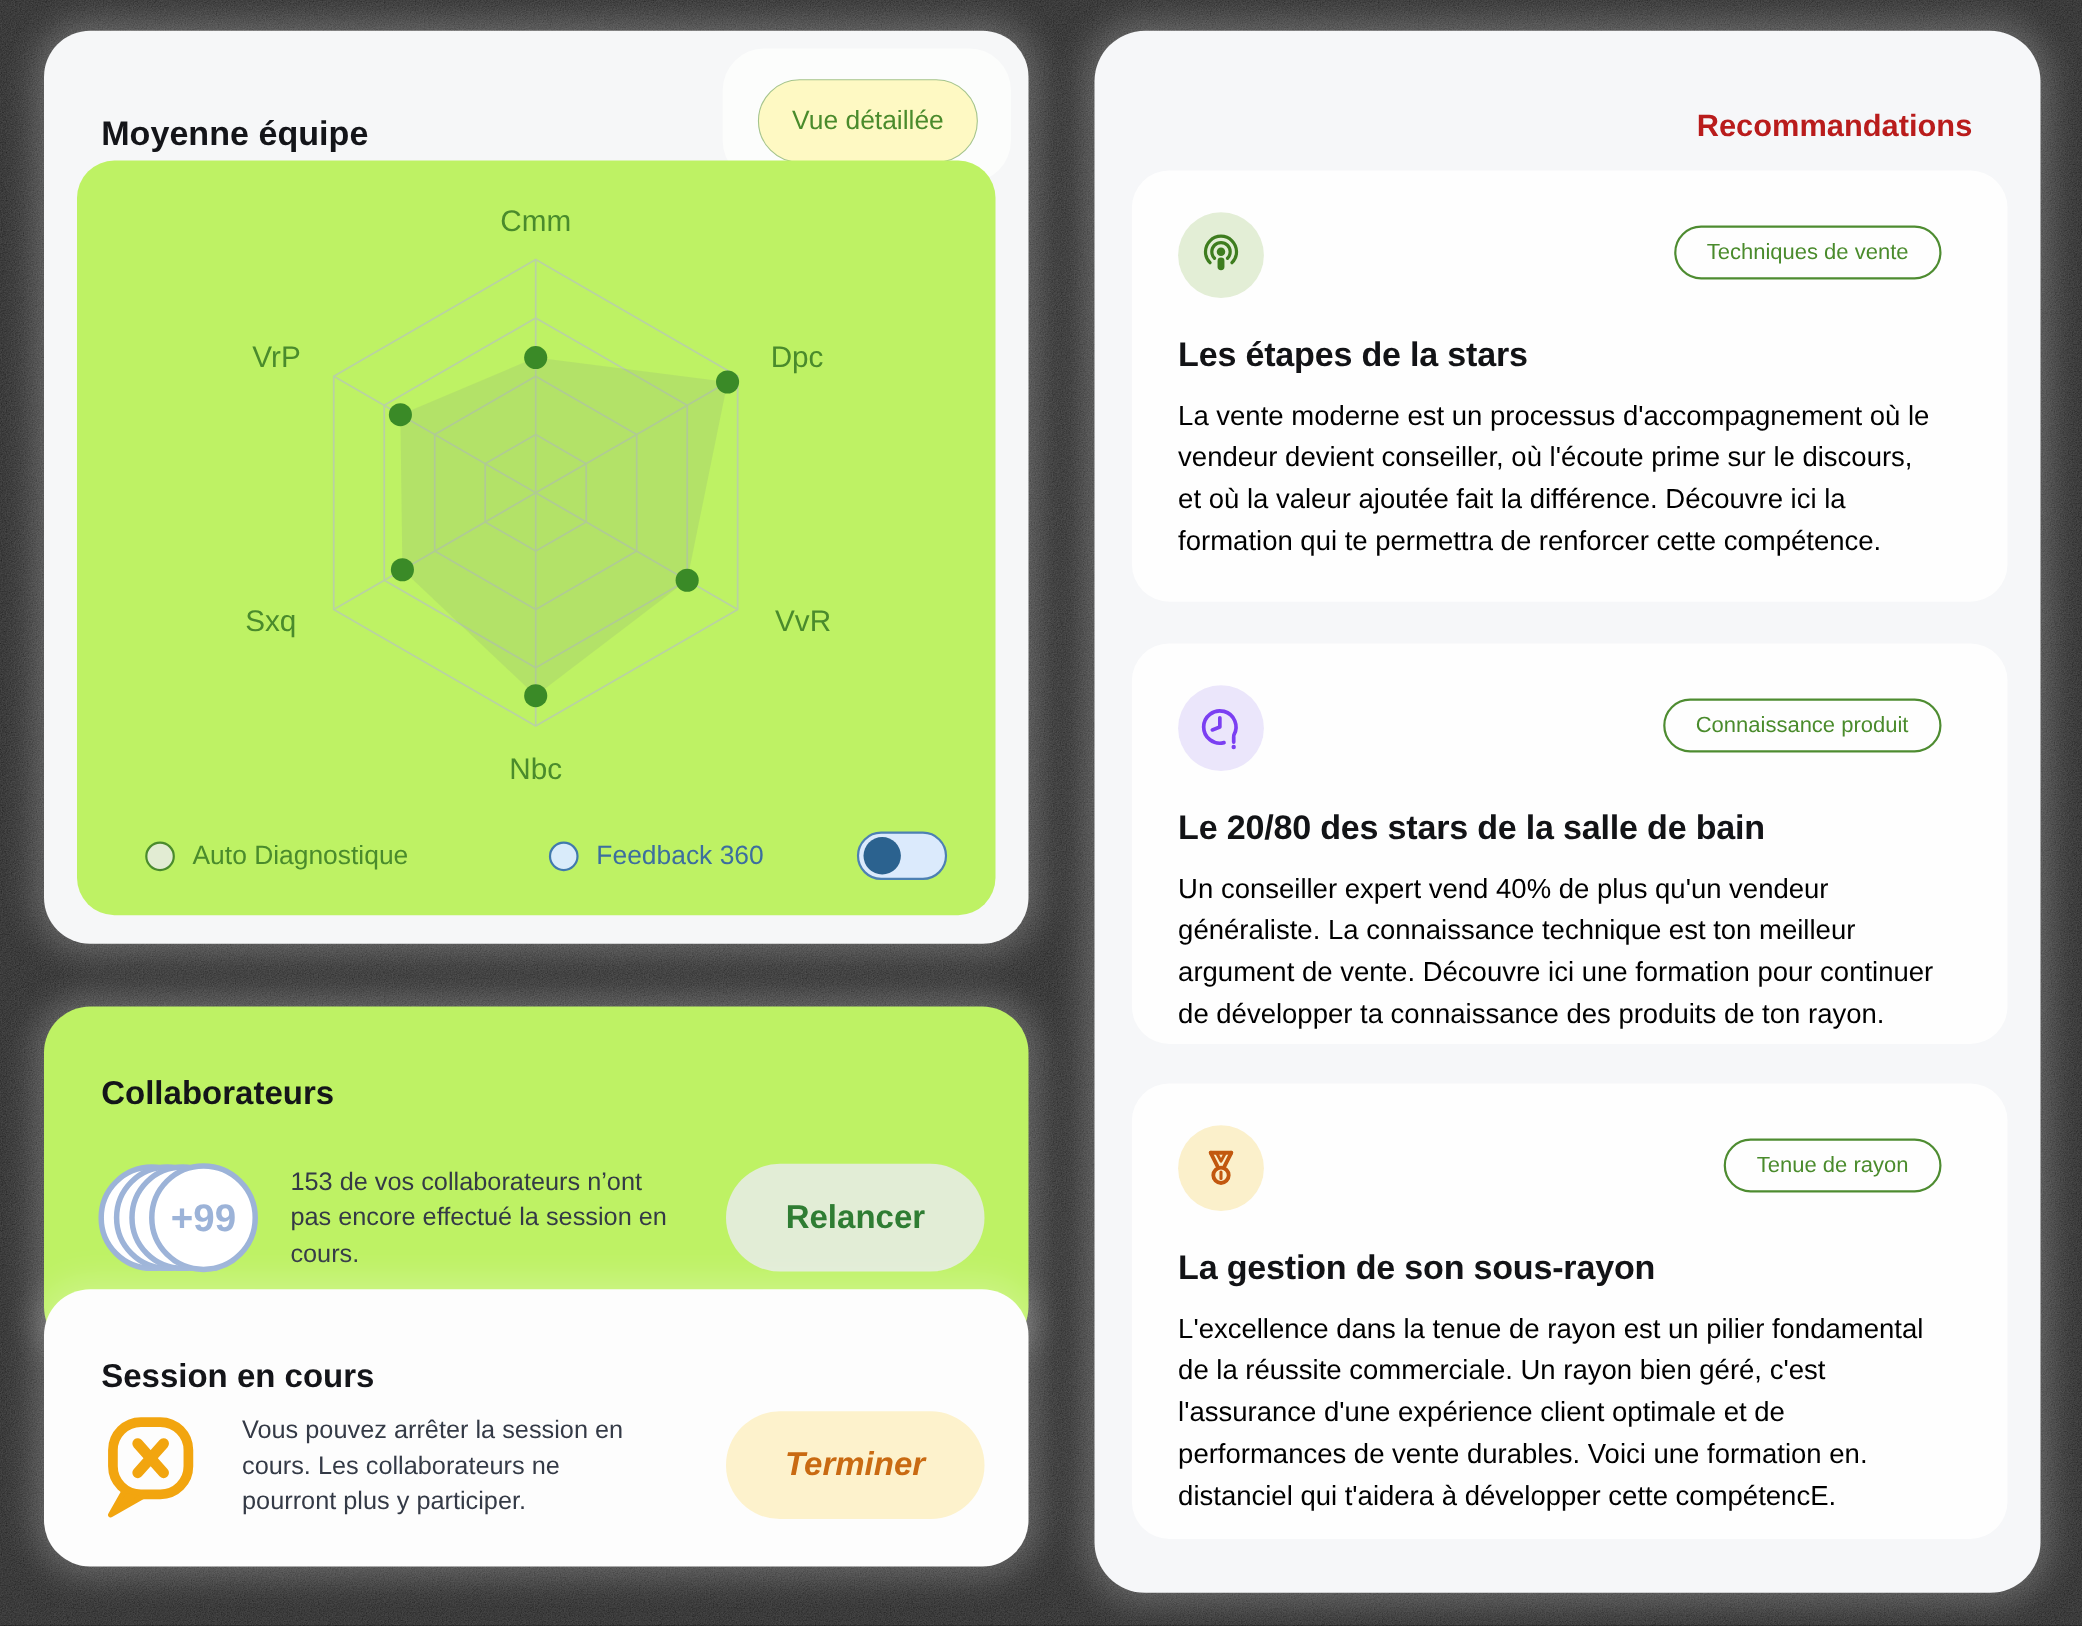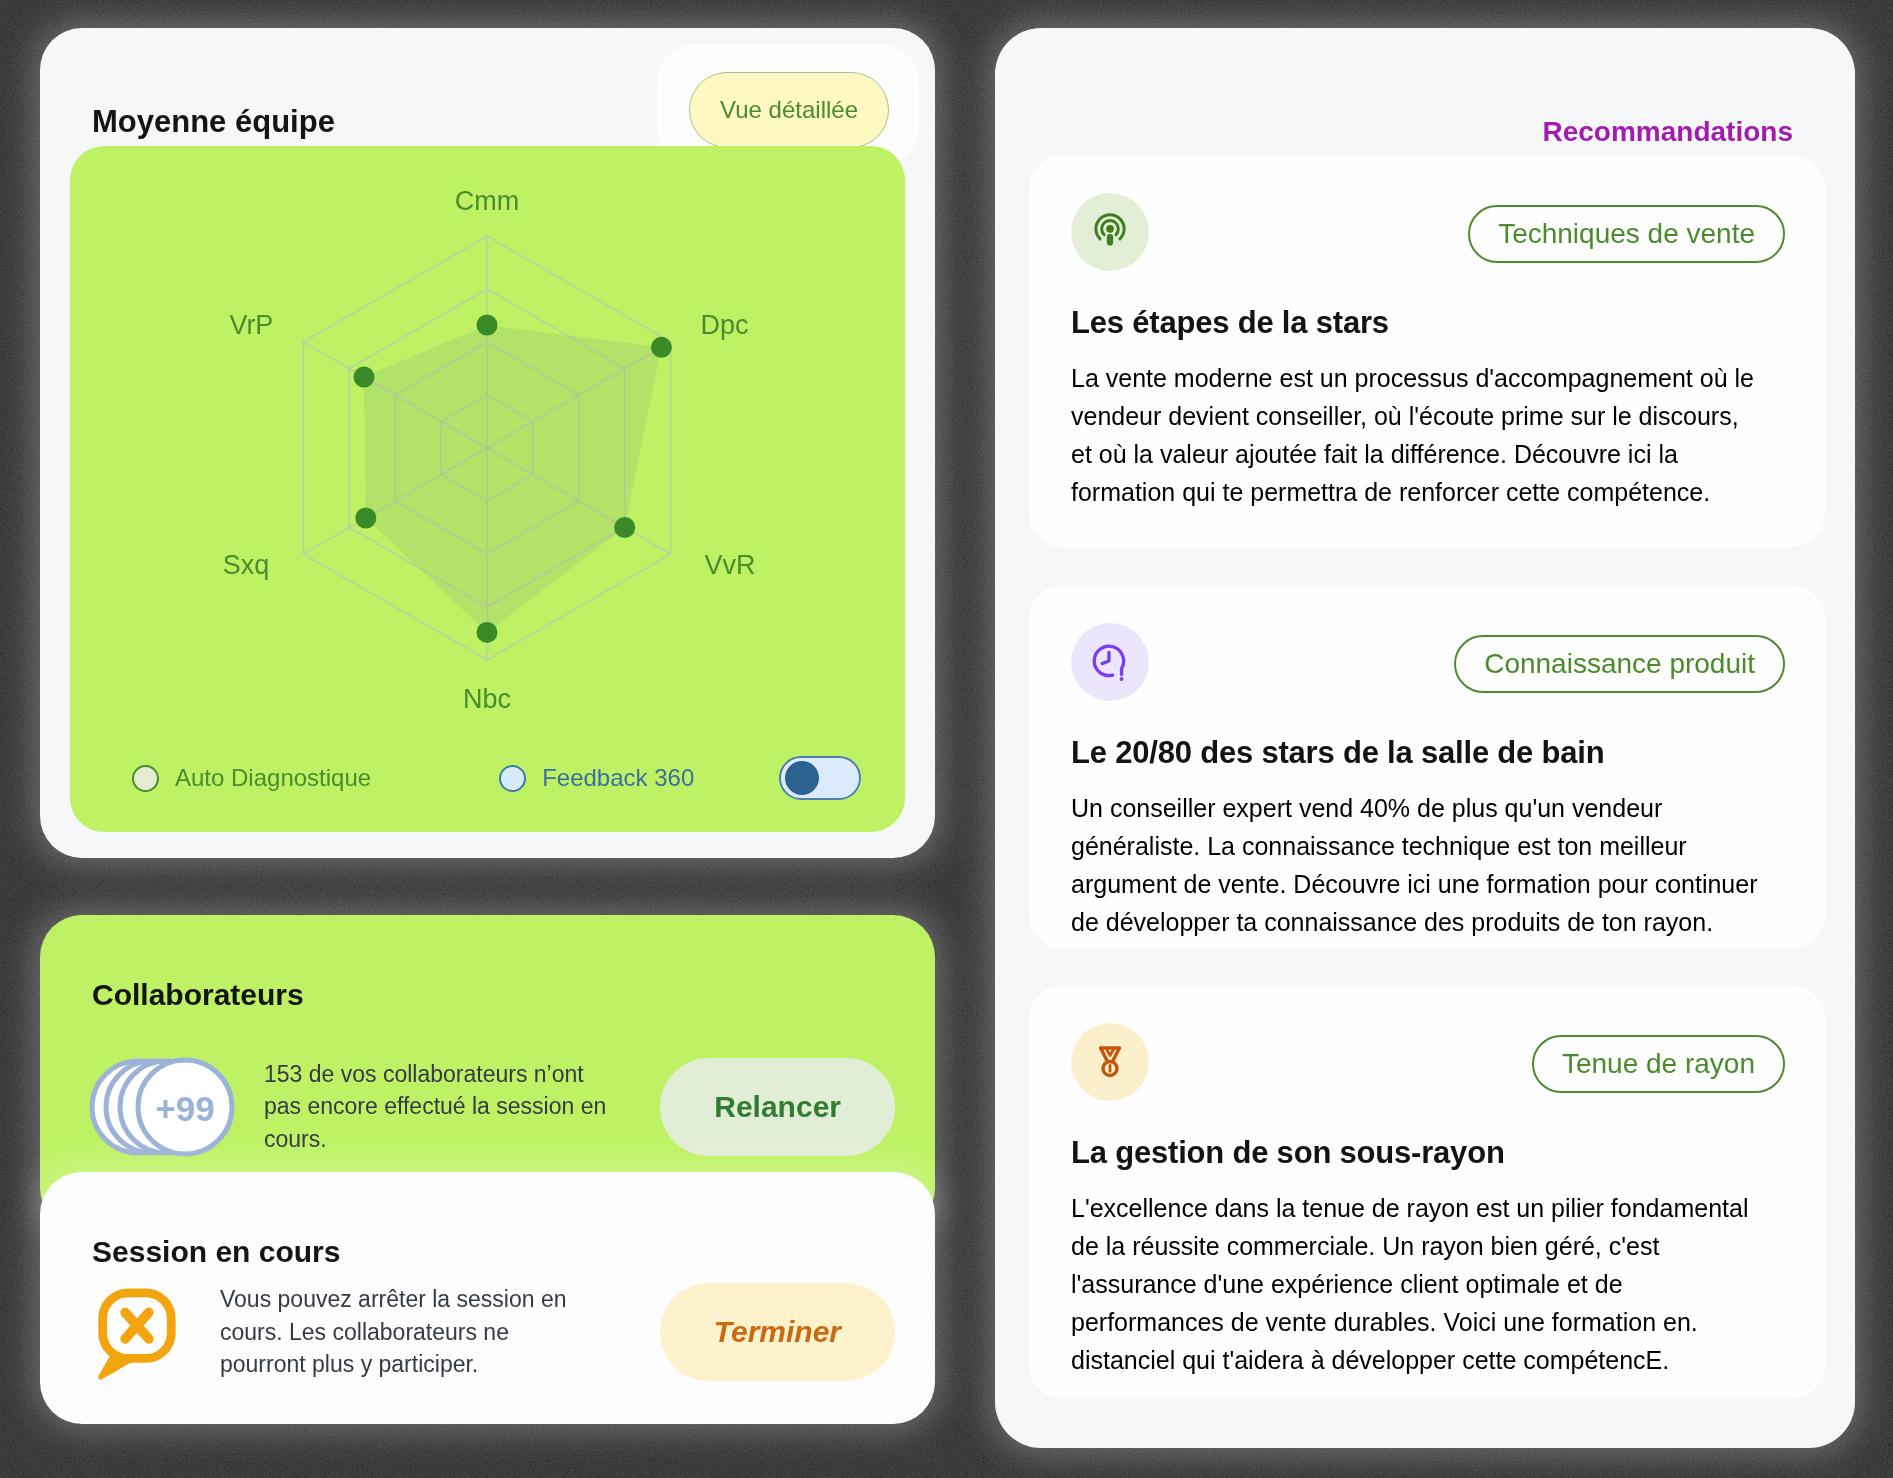--- a/index.html
+++ b/index.html
@@ -38,32 +38,32 @@
   .small-msg{font-size:23px;line-height:1.42;color:#343a46;}
   #card-collab .small-msg{width:348px;margin-left:24px;}
   #card-session .small-msg{width:372px;margin-left:36px;}
   .pill-btn{margin-left:auto;border:none;border-radius:999px;padding:32px 54px;font-size:30px;font-weight:600;cursor:pointer;
             font-family:"Liberation Sans","DejaVu Sans",sans-serif;}
   .pill-btn.green{background:#e2edd6;color:#2f7d33;}
   .pill-btn.amber{background:#fdf2cc;color:#c96a12;font-style:italic;}
 
   
   #panel-reco{left:995px;top:28px;width:860px;height:1420px;background:#f6f7f9;border-radius:46px;}
-  .reco-title{position:absolute;top:65px;right:62px;font-size:28px;font-weight:600;color:#a21caf;}
+  .reco-title{position:absolute;top:48px;right:62px;font-size:28px;font-weight:600;color:#b91c1c;}
   .reco-card{position:absolute;left:34px;right:30px;background:#fefefe;border-radius:34px;
              padding:38px 42px;box-sizing:border-box;}
   #reco-card-0{top:127px;height:392px;}
   #reco-card-1{top:557px;height:364px;}
   #reco-card-2{top:957px;height:414px;}
   .icon-circle{width:78px;height:78px;border-radius:50%;display:flex;align-items:center;justify-content:center;}
   .icon-circle.green{background:#e3eed6;}
   .icon-circle.purple{background:#ebe6fb;}
   .icon-circle.amber{background:#fbf0cb;}
-  .badge{position:absolute;top:50px;right:40px;border:2px solid #4e8c31;border-radius:999px;
-         padding:11px 28px;font-size:28px;color:#4a8b2c;background:transparent;cursor:pointer;}
+  .badge{position:absolute;top:50px;right:60px;border:2px solid #4e8c31;border-radius:999px;
+         padding:11px 28px;font-size:20px;color:#4a8b2c;background:transparent;cursor:pointer;}
   .reco-heading{margin:34px 0 0 0;font-size:31px;font-weight:700;color:#121316;letter-spacing:-0.2px;}
   .reco-body{margin:18px 0 0 0;font-size:25px;line-height:1.52;color:#000000;max-width:690px;}
 </style>
 </head>
 <body>
 
 <div class="stage">
 
   <svg class="noise">
     <filter id="grain">

